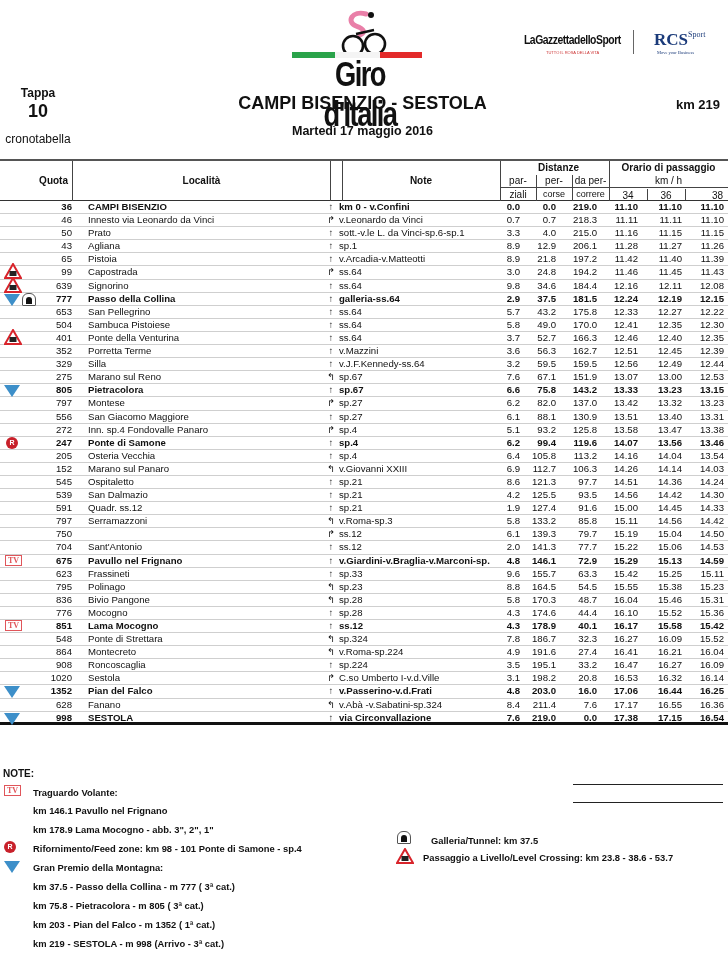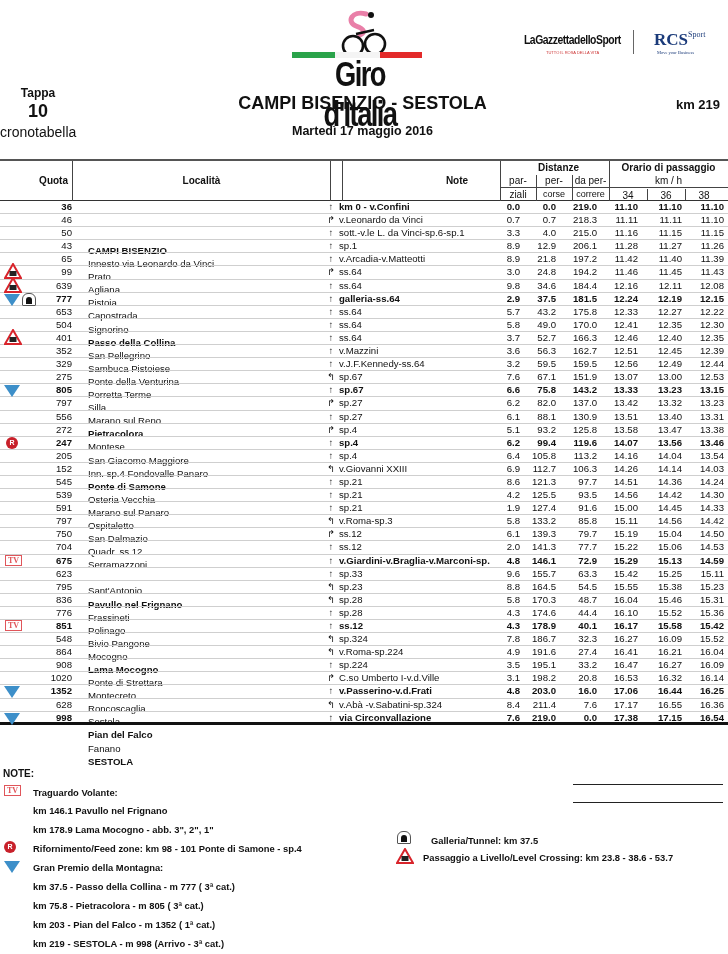--- a/index.html
+++ b/index.html
@@ -12,38 +12,38 @@
   .gazz { position: absolute; left: 0; top: 2px; font-weight: bold; font-size: 13px; letter-spacing: -0.6px; transform: scaleX(0.8); transform-origin: left; white-space: nowrap; }
   .gazz-sub { position: absolute; left: 22px; top: 20px; font-size: 4px; color: #c33; white-space: nowrap; }
   .vsep { position: absolute; left: 109px; top: 0; width: 1px; height: 24px; background: #666; }
   .rcs { position: absolute; left: 130px; top: 0; font-family: "Liberation Serif", serif; font-size: 17px; color: #1b3b7a; font-weight: bold; }
   .rcs small { font-size: 8px; font-weight: normal; vertical-align: top; }
   .rcs-sub { position: absolute; left: 133px; top: 20px; font-family: "Liberation Serif", serif; font-size: 4.5px; color: #1b3b7a; white-space: nowrap; }
 
   .tappa { position: absolute; left: 0; top: 86px; width: 76px; text-align: center; font-weight: bold; }
   .tappa .l1 { font-size: 12px; }
   .tappa .l2 { font-size: 18px; margin-top: 1px; }
-  .tappa .l3 { font-size: 14px; font-weight: normal; margin-top: 2px; }
+  .tappa .l3 { font-size: 12px; font-weight: normal; margin-top: 10px; }
   .route { position: absolute; left: 180px; top: 93px; width: 365px; text-align: center; font-weight: bold; font-size: 18px; }
   .km { position: absolute; left: 620px; top: 97px; width: 100px; text-align: right; font-weight: bold; font-size: 13px; }
   .date { position: absolute; left: 180px; top: 124px; width: 365px; text-align: center; font-weight: bold; font-size: 12.5px; }
 
   .tbl { position: absolute; left: 0; top: 159px; width: 728px; }
   .thead { position: relative; height: 42px; border-top: 2px solid #555; border-bottom: 1.5px solid #333; }
   .th { position: absolute; font-size: 10px; text-align: center; }
   .th.b { font-weight: bold; }
   .vl { position: absolute; top: 0; width: 1px; background: #444; }
 
   .row { position: relative; height: 13.1px; border-bottom: 1px solid #cfcfcf; font-size: 9.6px; line-height: 12.5px; white-space: nowrap; }
   .row.bold { font-weight: bold; }
   .row.last { border-bottom: 3px solid #111; }
   .c { position: absolute; top: 0; }
   .c-icon { left: 2px; width: 45px; height: 13px; }
   .c-quota { left: 40px; width: 32px; text-align: right; }
-  .c-loc { left: 88px; width: 230px; overflow: hidden; margin-top: 44px; }
+  .c-loc { left: 88px; width: 230px; overflow: hidden; }
   .c-dir { left: 326px; width: 10px; text-align: center; font-weight: normal; }
   .c-note { left: 339px; width: 162px; overflow: hidden; }
   .c-num { text-align: right; width: 40px; }
   .c-parz { left: 490px; width: 30px; }
   .c-perc { left: 521px; width: 35px; }
   .c-dap { left: 566px; width: 31px; }
   .c-34 { left: 607px; width: 31px; }
   .c-36 { left: 651px; width: 31px; }
   .c-38 { left: 688px; width: 36px; }
 
@@ -106,33 +106,33 @@
     <div class="vl" style="left:536px;top:14px;height:26px;"></div>
     <div class="vl" style="left:572px;top:14px;height:26px;"></div>
     <div class="vl" style="left:609px;height:40px;"></div>
     <div class="vl" style="left:500px;top:26px;height:1px;width:109px;"></div>
     <div class="vl" style="left:609px;top:26px;height:1px;width:119px;"></div>
     <div class="vl" style="left:647px;top:28px;height:11px;"></div>
     <div class="vl" style="left:685px;top:28px;height:11px;"></div>
 
     <div class="th b" style="left:20px;top:14px;width:48px;text-align:right;">Quota</div>
     <div class="th b" style="left:74px;top:14px;width:255px;">Località</div>
-    <div class="th b" style="left:342px;top:14px;width:158px;margin-left:36px;">Note</div>
+    <div class="th b" style="left:342px;top:14px;width:158px;">Note</div>
     <div class="th b" style="left:504px;top:1px;width:109px;">Distanze</div>
     <div class="th" style="left:500px;top:14px;width:36px;">par-</div>
     <div class="th" style="left:500px;top:28px;width:36px;font-size:10px;">ziali</div>
     <div class="th" style="left:536px;top:14px;width:36px;">per-</div>
     <div class="th" style="left:536px;top:28px;width:36px;font-size:9px;">corse</div>
     <div class="th" style="left:572px;top:14px;width:37px;">da per-</div>
     <div class="th" style="left:572px;top:28px;width:37px;font-size:9px;">correre</div>
     <div class="th b" style="left:609px;top:1px;width:119px;">Orario di passaggio</div>
     <div class="th" style="left:609px;top:14px;width:119px;">km / h</div>
     <div class="th" style="left:609px;top:29px;width:38px;">34</div>
     <div class="th" style="left:647px;top:29px;width:38px;">36</div>
-    <div class="th" style="left:685px;top:29px;width:43px;text-align:center;padding-right:5px;">38</div>
+    <div class="th" style="left:685px;top:29px;width:43px;text-align:right;padding-right:5px;">38</div>
   </div>
 
   <div id="tbody">
       <div class="row bold">
     <div class="c c-icon"></div>
     <div class="c c-quota">36</div>
     <div class="c c-loc">CAMPI BISENZIO</div>
     <div class="c c-dir">↑</div>
     <div class="c c-note">km 0 - v.Confini</div>
     <div class="c c-num c-parz">0.0</div>

